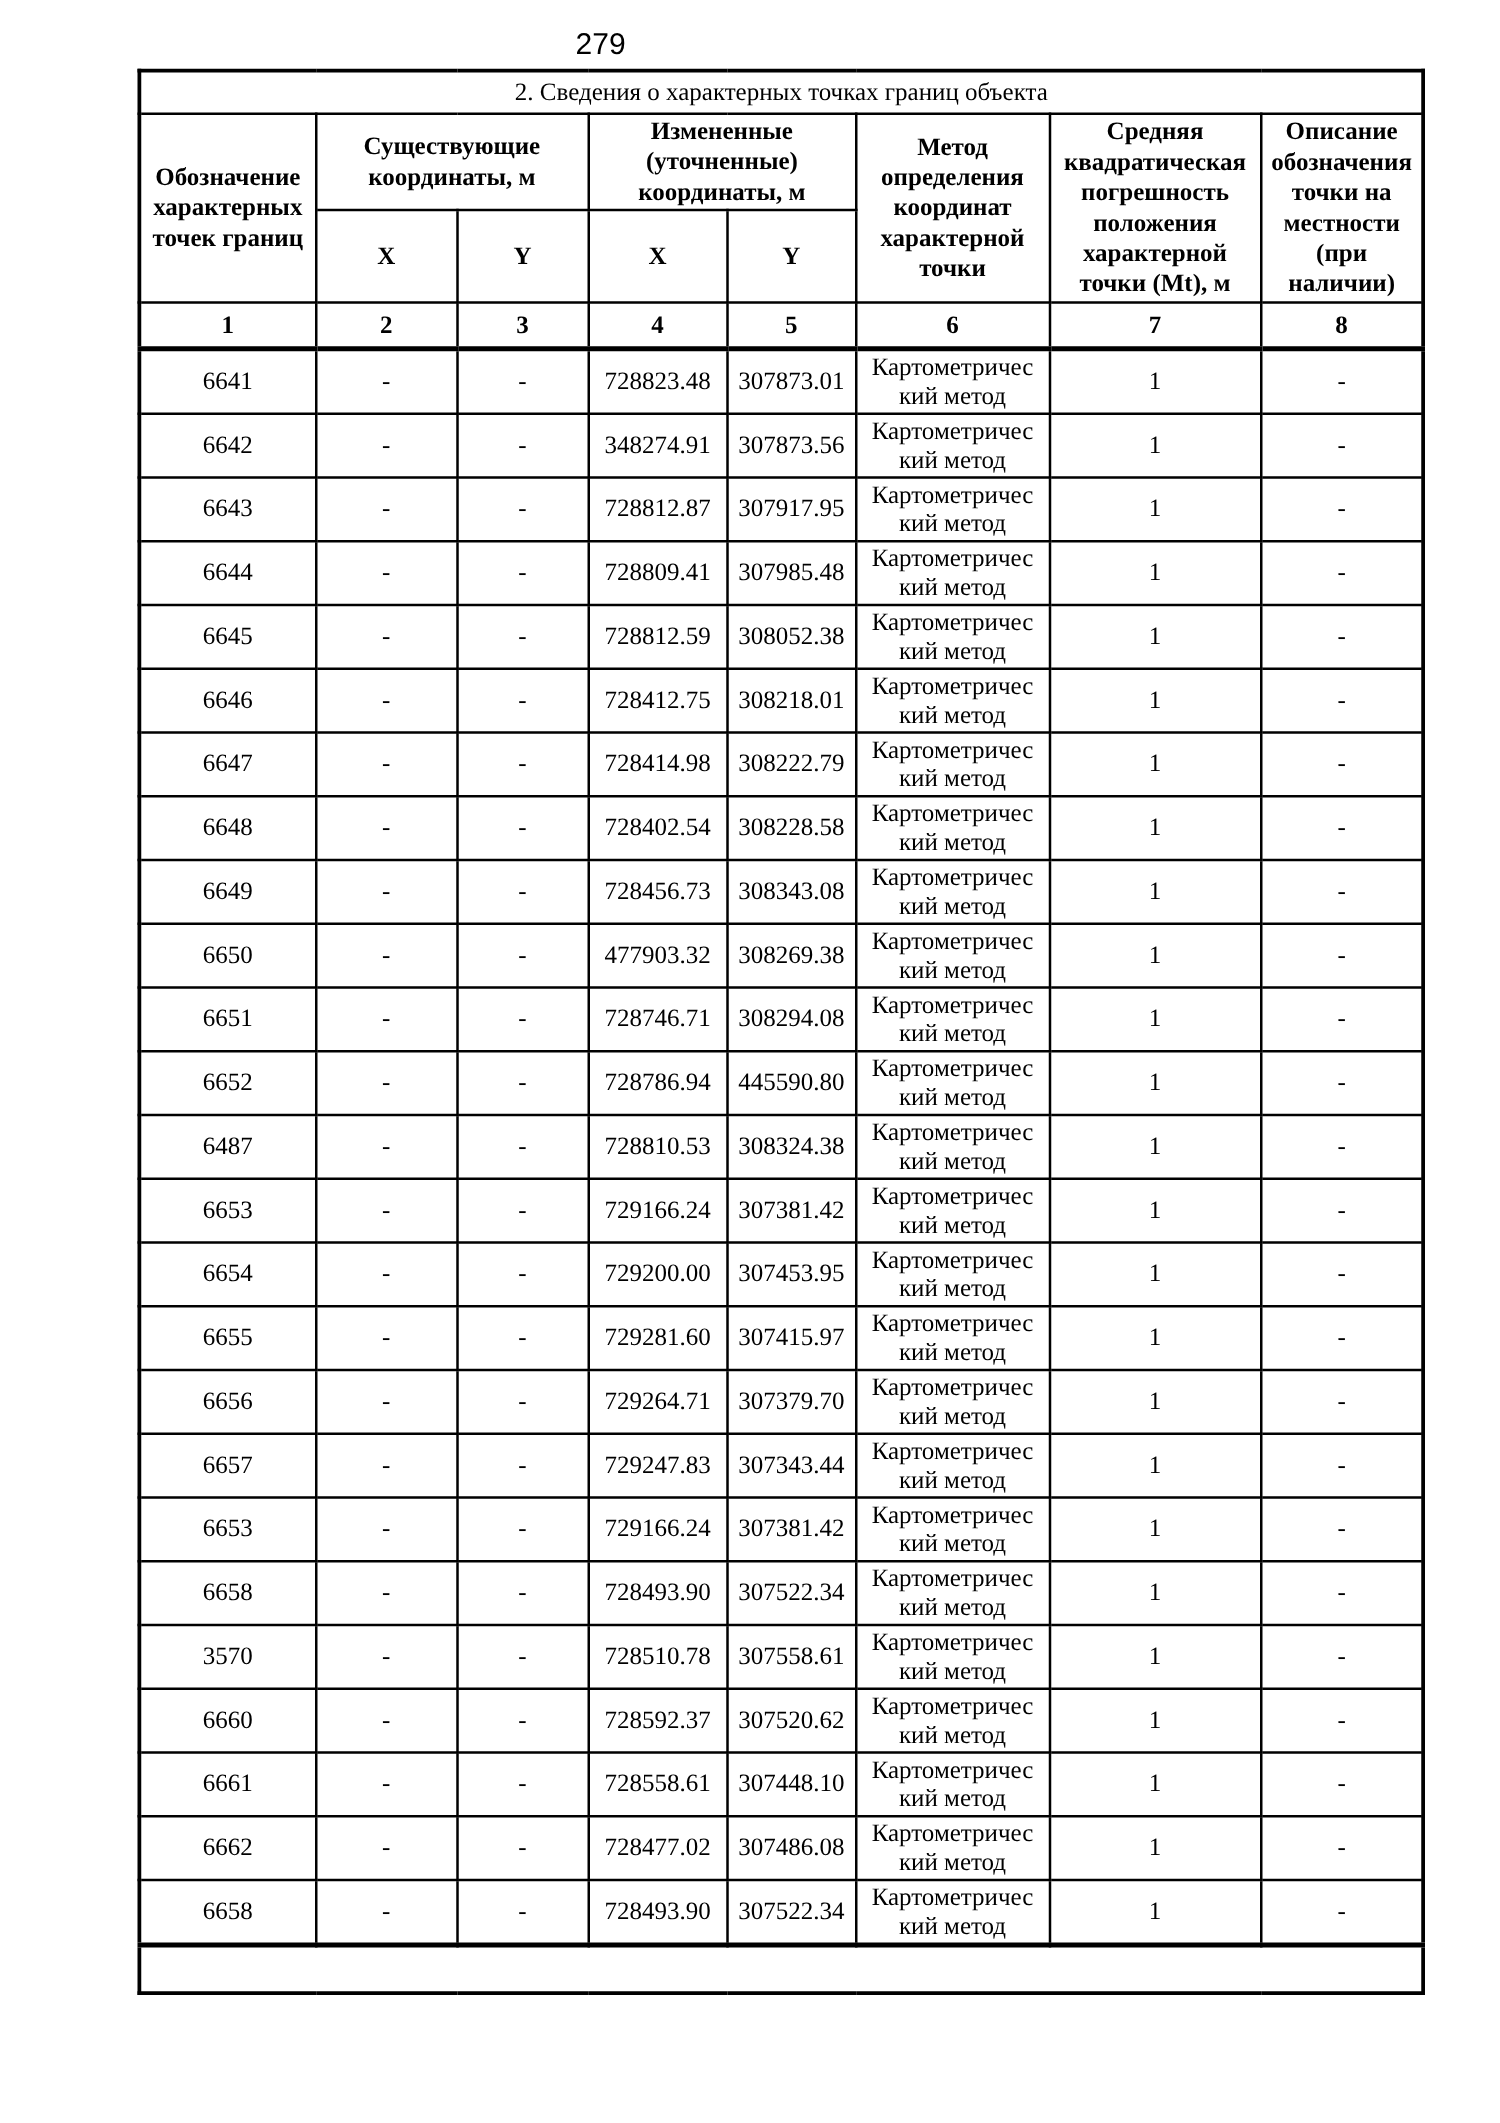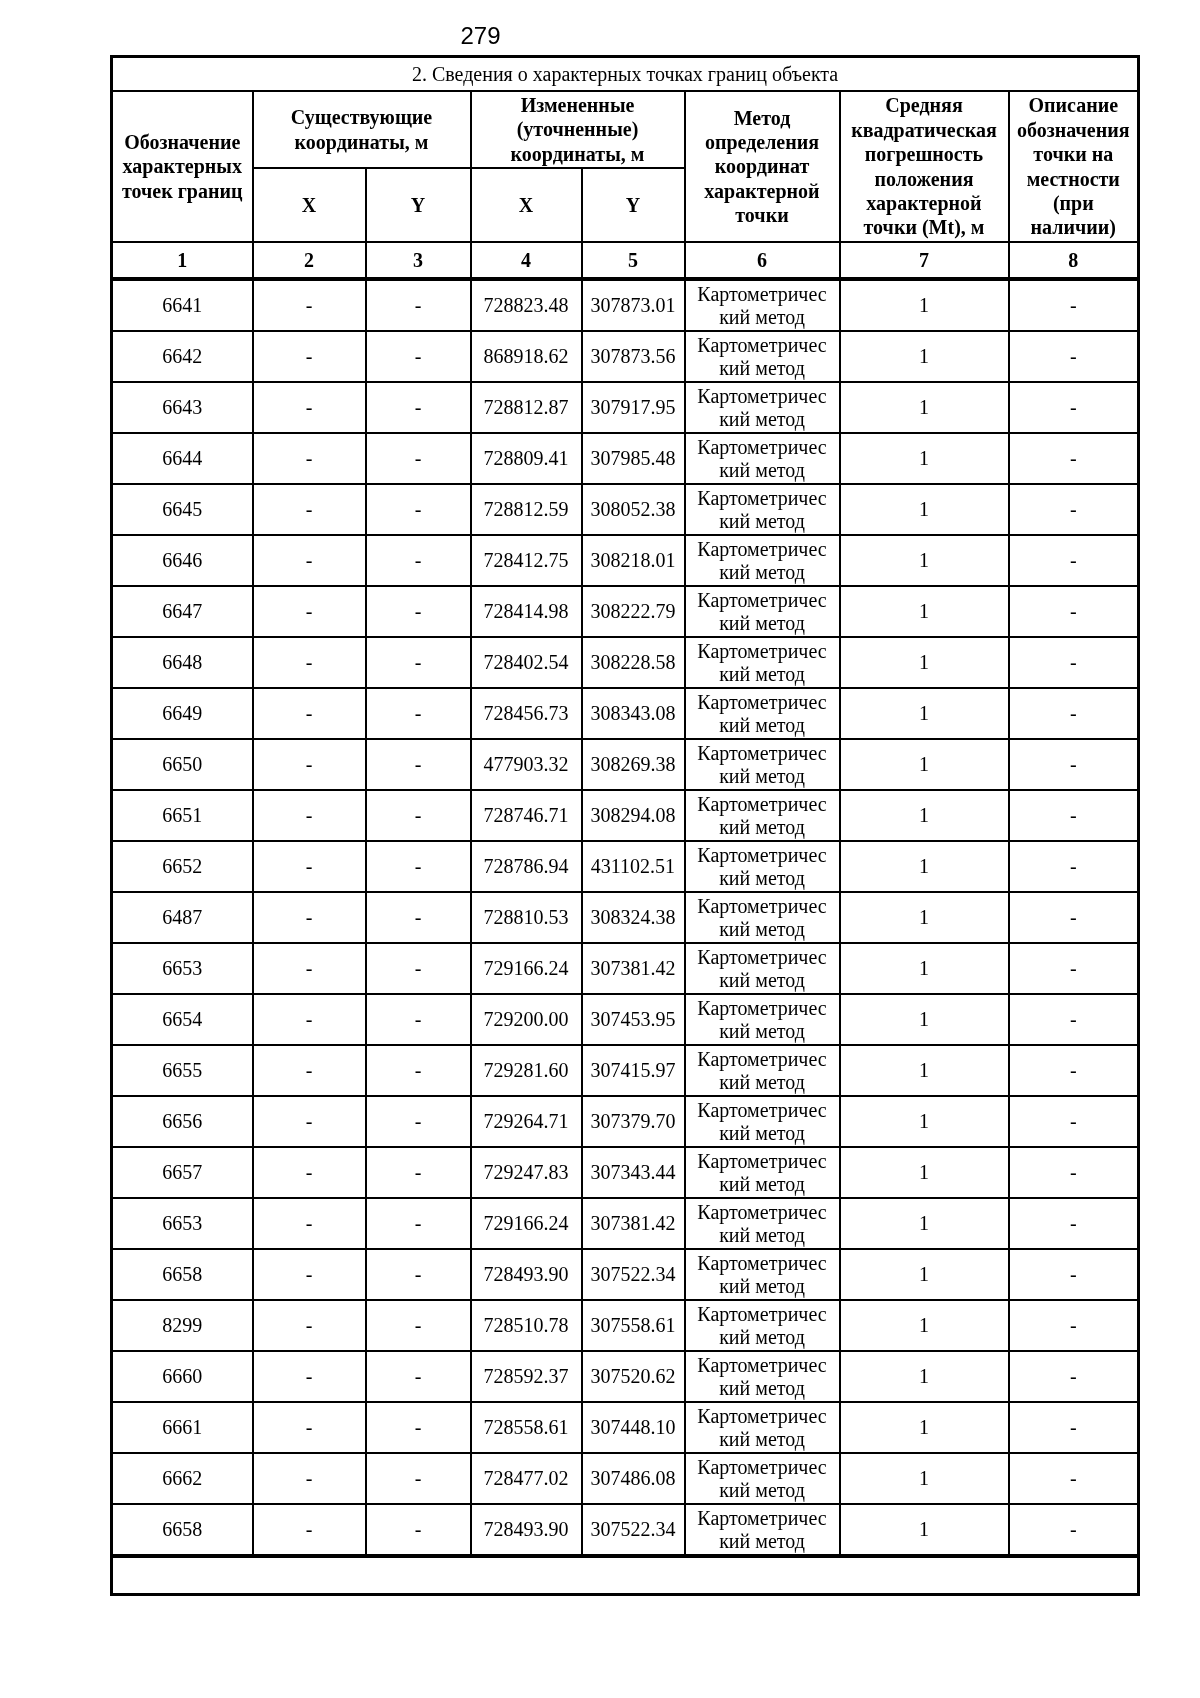--- a/index.html
+++ b/index.html
@@ -133,21 +133,21 @@
           <td>307873.01</td>
           <td class="method-cell">Картометричес
 кий метод</td>
           <td>1</td>
           <td>-</td>
         </tr>
         <tr class="data-row">
           <td>6642</td>
           <td>-</td>
           <td>-</td>
-          <td>868918.62</td>
+          <td>348274.91</td>
           <td>307873.56</td>
           <td class="method-cell">Картометричес
 кий метод</td>
           <td>1</td>
           <td>-</td>
         </tr>
         <tr class="data-row thick-top">
           <td>6643</td>
           <td>-</td>
           <td>-</td>
@@ -244,21 +244,21 @@
           <td class="method-cell">Картометричес
 кий метод</td>
           <td>1</td>
           <td>-</td>
         </tr>
         <tr class="data-row">
           <td>6652</td>
           <td>-</td>
           <td>-</td>
           <td>728786.94</td>
-          <td>431102.51</td>
+          <td>445590.80</td>
           <td class="method-cell">Картометричес
 кий метод</td>
           <td>1</td>
           <td>-</td>
         </tr>
         <tr class="data-row">
           <td>6487</td>
           <td>-</td>
           <td>-</td>
           <td>728810.53</td>
@@ -339,21 +339,21 @@
           <td>-</td>
           <td>-</td>
           <td>728493.90</td>
           <td>307522.34</td>
           <td class="method-cell">Картометричес
 кий метод</td>
           <td>1</td>
           <td>-</td>
         </tr>
         <tr class="data-row">
-          <td>8299</td>
+          <td>3570</td>
           <td>-</td>
           <td>-</td>
           <td>728510.78</td>
           <td>307558.61</td>
           <td class="method-cell">Картометричес
 кий метод</td>
           <td>1</td>
           <td>-</td>
         </tr>
         <tr class="data-row">

